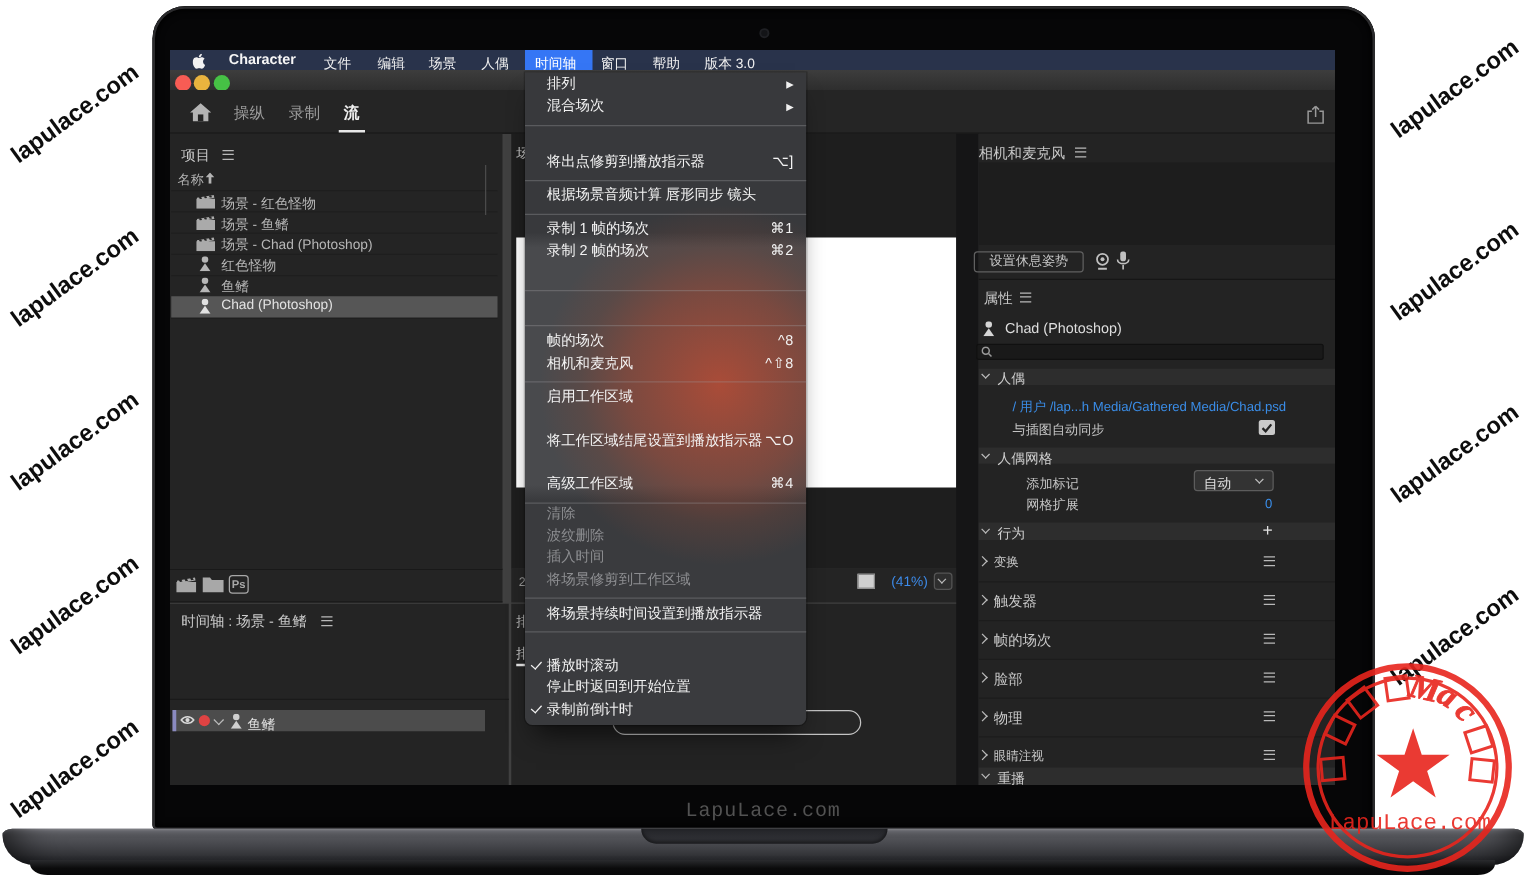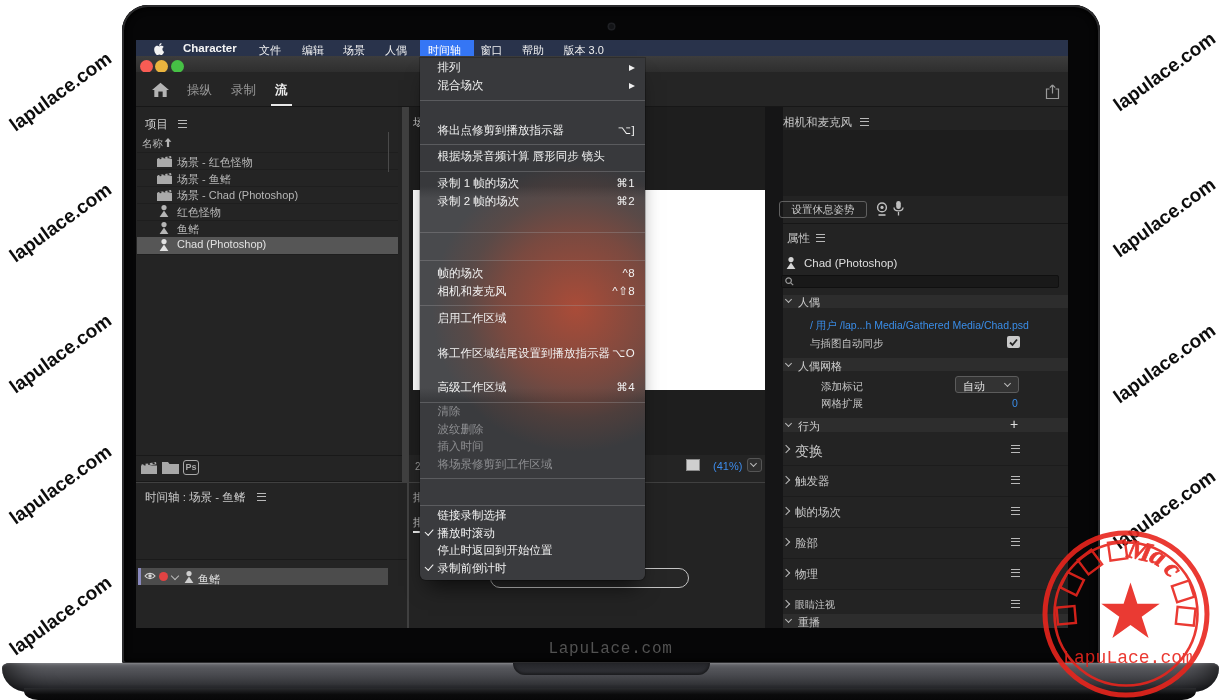--- a/index.html
+++ b/index.html
@@ -235,21 +235,21 @@
     <div class="chev cd" style="left:869px;top:340.5px;width:5px;height:5px"></div>
     <div class="t" style="left:685px;top:357px;font-size:10.5px;color:#c4c4c4">网格扩展</div>
     <div class="t" style="left:876px;top:357px;font-size:10.5px;color:#3a8de8">0</div>
 
     <div class="abs" style="left:647px;top:378px;width:285px;height:13.5px;background:#2d2d2d"></div>
     <div class="chev cd" style="left:650px;top:381px;width:5px;height:5px"></div>
     <div class="t" style="left:662px;top:378.5px;font-size:11px;color:#cfcfcf">行为</div>
     <div class="t" style="left:874px;top:376px;font-size:14px;color:#e0e0e0">+</div>
 
     <div class="chev cr" style="left:647px;top:406px"></div>
-      <div class="t" style="left:659px;top:402.5px;font-size:14px;color:#c8c8c8">变换</div>
+      <div class="t" style="left:659px;top:402.5px;font-size:10px;color:#c8c8c8">变换</div>
       <div class="hl3 abs" style="left:875px;top:405px"></div>
       <div class="sep" style="left:647px;top:424.5px;width:285px;height:1px;background:#1c1c1c"></div>
     <div class="chev cr" style="left:647px;top:437px"></div>
       <div class="t" style="left:659px;top:433.5px;font-size:11.5px;color:#c8c8c8">触发器</div>
       <div class="hl3 abs" style="left:875px;top:436px"></div>
       <div class="sep" style="left:647px;top:455.7px;width:285px;height:1px;background:#1c1c1c"></div>
     <div class="chev cr" style="left:647px;top:468px"></div>
       <div class="t" style="left:659px;top:464.5px;font-size:11.5px;color:#c8c8c8">帧的场次</div>
       <div class="hl3 abs" style="left:875px;top:467px"></div>
       <div class="sep" style="left:647px;top:486.9px;width:285px;height:1px;background:#1c1c1c"></div>
@@ -325,24 +325,24 @@
       <div class="mi dis" style="top:363.3px">
           <span class="lab">波纹删除</span>
         </div>
       <div class="mi dis" style="top:380.8px">
           <span class="lab">插入时间</span>
         </div>
       <div class="mi dis" style="top:398.3px">
           <span class="lab">将场景修剪到工作区域</span>
         </div>
       <div class="msep" style="top:420.5px"></div>
+      <div class="mi" style="top:425.3px">
+          <span class="lab">将场景持续时间设置到播放指示器</span>
+        </div>
       <div class="msep" style="top:447.5px"></div>
-      <div class="mi" style="top:449.8px">
-          <span class="lab">链接录制选择</span>
-        </div>
       <div class="mi" style="top:467.3px">
           <span class="mck"></span>
           <span class="lab">播放时滚动</span>
         </div>
       <div class="mi" style="top:484.8px">
           <span class="lab">停止时返回到开始位置</span>
         </div>
       <div class="mi" style="top:502.3px">
           <span class="mck"></span>
           <span class="lab">录制前倒计时</span>

